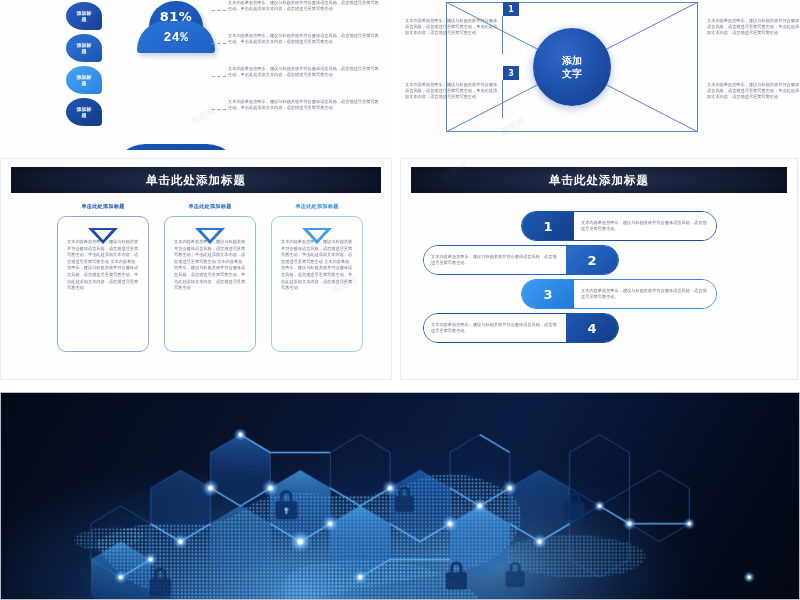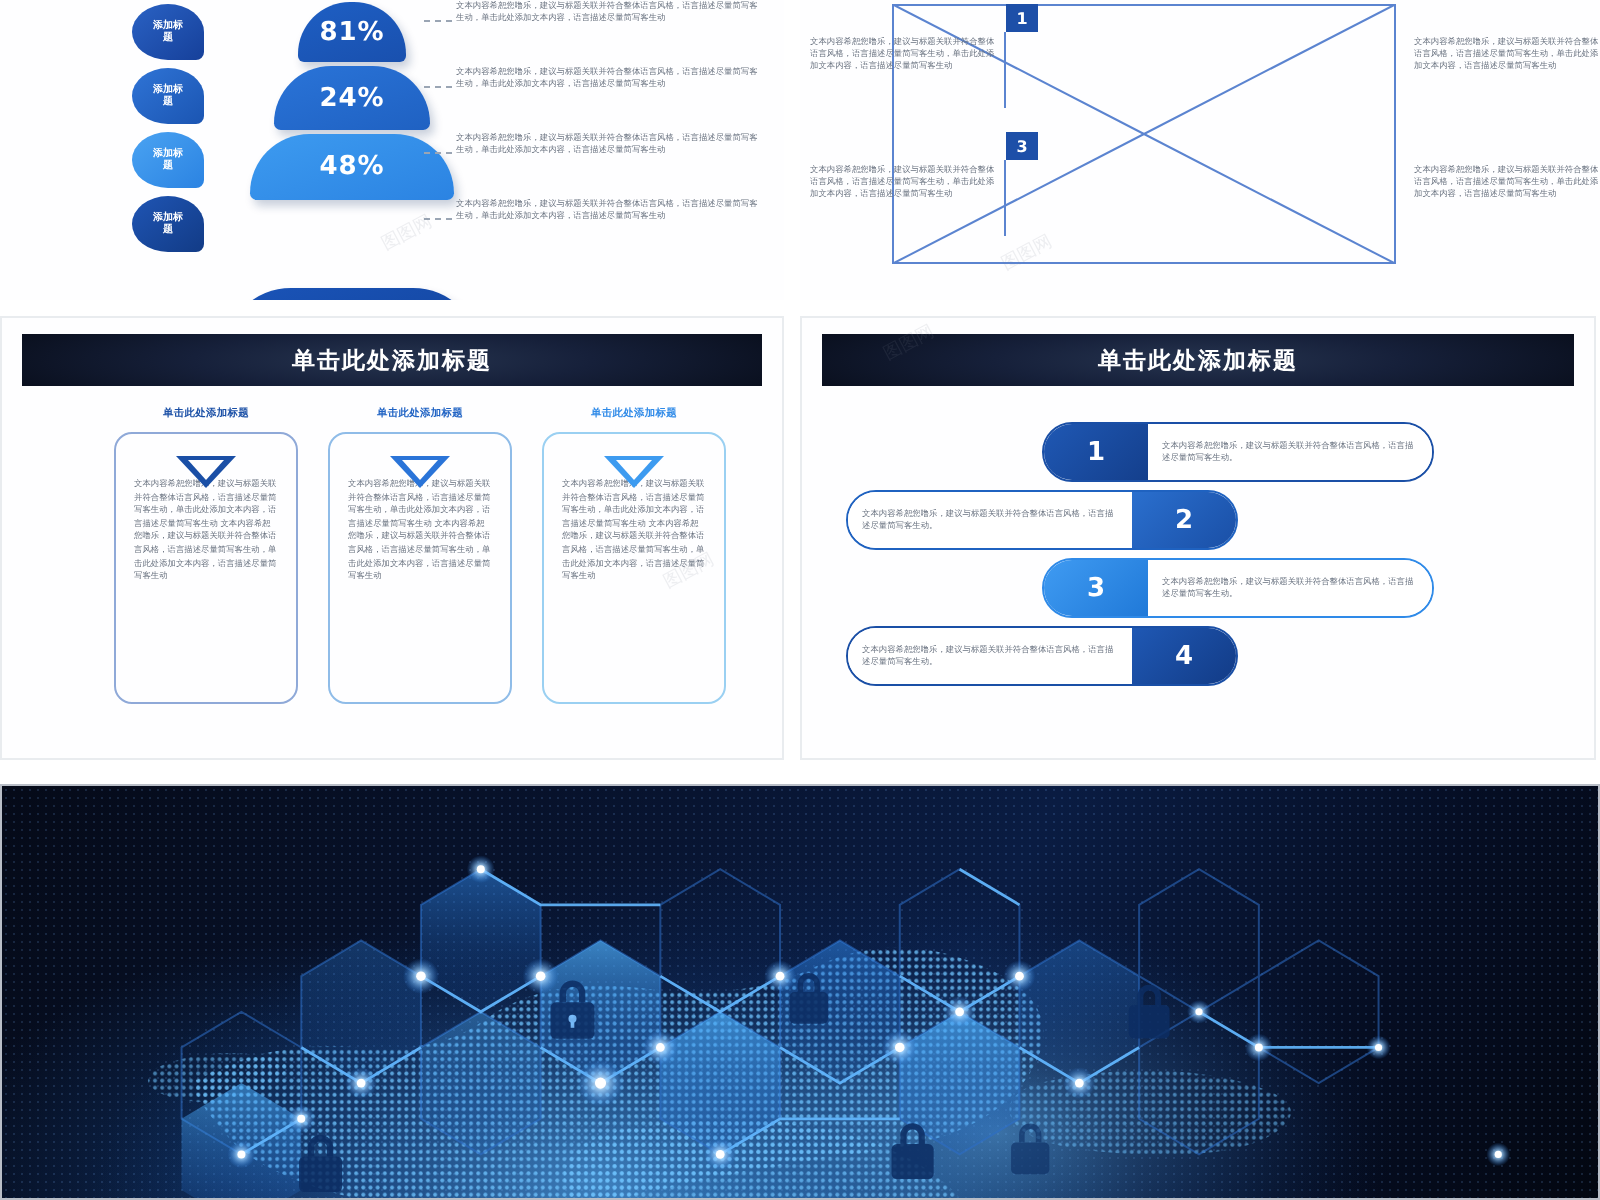--- a/index.html
+++ b/index.html
@@ -43,21 +43,21 @@
   }
 
   .funnel { position: absolute; left: 112px; top: 0px; width: 128px; height: 134px; }
   .layer {
     position: absolute; left: 50%; transform: translateX(-50%);
     display: flex; align-items: center; justify-content: center;
     box-shadow: 2px 3px 5px rgba(10,40,90,.22);
   }
   .layer span { color: #fff; font-weight: bold; font-size: 13px; letter-spacing: .5px; }
   .l1 { top: 1px;  width: 54px;  height: 30px; border-radius: 26px 26px 3px 3px; background: linear-gradient(160deg,#1e5fc4,#1950ae); }
-  .l2 { top: 33px; width: 78px;  height: 32px; border-radius: 34px 34px 4px 4px; background: linear-gradient(160deg,#2a74d8,#1f61c2); }
+  .l2 { top: 21px; width: 78px;  height: 32px; border-radius: 34px 34px 4px 4px; background: linear-gradient(160deg,#2a74d8,#1f61c2); font-family: Liberation Mono, monospace; }
   .l3 { top: 67px; width: 102px; height: 33px; border-radius: 44px 44px 5px 5px; background: linear-gradient(160deg,#3d9bf0,#2b83e2); }
   .l4 { top: 96px; width: 128px; height: 37px; border-radius: 56px 56px 6px 6px; background: linear-gradient(160deg,#1a54b8,#12439c); margin-top: 48px; }
 
   .fn-texts { position: absolute; left: 228px; top: 0; width: 160px; }
   .fn-row { position: relative; height: 33px; margin-bottom: 0px; }
   .lead {
     position: absolute; left: -16px; top: 10px; width: 14px;
     border-top: 1px dashed #9aa5b4;
   }
   .body-sm {
@@ -189,23 +189,20 @@
       </div>
     </div>
 
     <div class="funnel">
       <div class="layer l1">
         <span>81%</span>
       </div>
       <div class="layer l2">
         <span>24%</span>
       </div>
-      <div class="layer l3">
-        <span>48%</span>
-      </div>
       <div class="layer l4">
         <span>96%</span>
       </div>
     </div>
 
     <div class="fn-texts">
       <div class="fn-row">
         <span class="lead"></span>
         <div class="body-sm">文本内容希恕您噜乐，建议与标题关联并符合整体语言风格，语言描述尽量简写客生动，单击此处添加文本内容，语言描述尽量简写客生动</div>
       </div>
@@ -229,20 +226,24 @@
   <div class="slide slide-tr">
     <div class="quad">
       <div class="q-frame"></div>
       <svg class="q-x" viewBox="0 0 252 130" preserveAspectRatio="none">
         <line x1="0" y1="0" x2="126" y2="65" stroke="#5b84d0" stroke-width="1"></line>
         <line x1="252" y1="0" x2="126" y2="65" stroke="#5b84d0" stroke-width="1"></line>
         <line x1="0" y1="130" x2="126" y2="65" stroke="#5b84d0" stroke-width="1"></line>
         <line x1="252" y1="130" x2="126" y2="65" stroke="#5b84d0" stroke-width="1"></line>
       </svg>
 
+      <div class="q-circle" style="left:172px; top:67px;">
+        <div>添加</div>
+        <div>文字</div>
+      </div>
 
       <div class="q-num qn1">1</div>
 
       <div class="q-num qn3">3</div>
 
       <div class="q-bar" style="left:102px; top:16px; height:38px;"></div>
       <div class="q-bar" style="left:102px; top:80px; height:38px;"></div>
       <div class="q-bar" style="left:297px; top:16px; height:38px;"></div>
       <div class="q-bar" style="left:297px; top:80px; height:38px;"></div>
 

